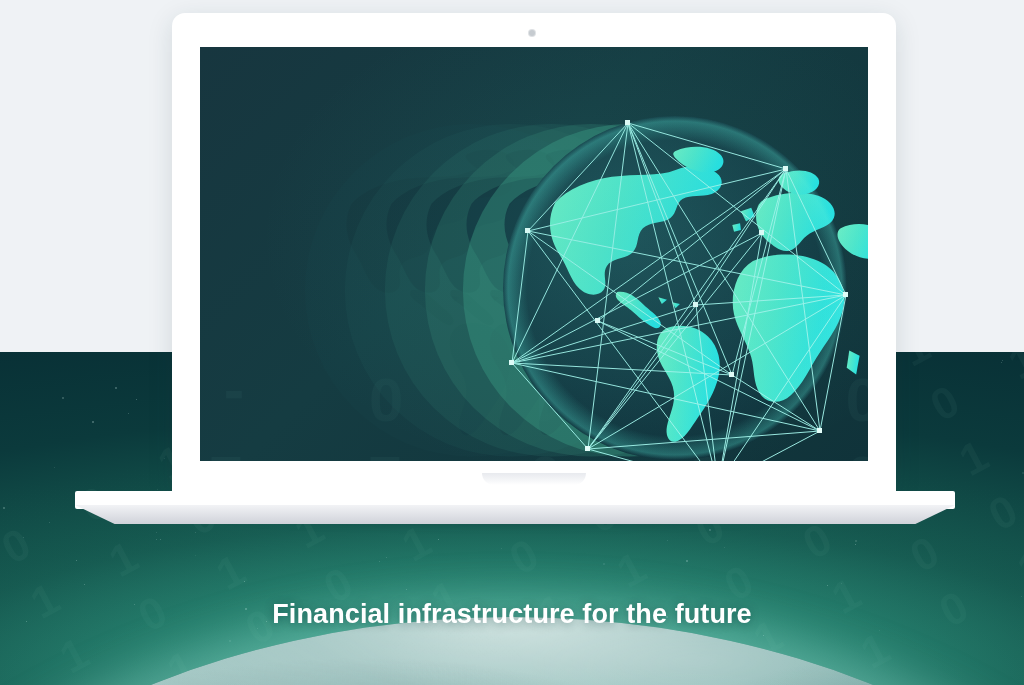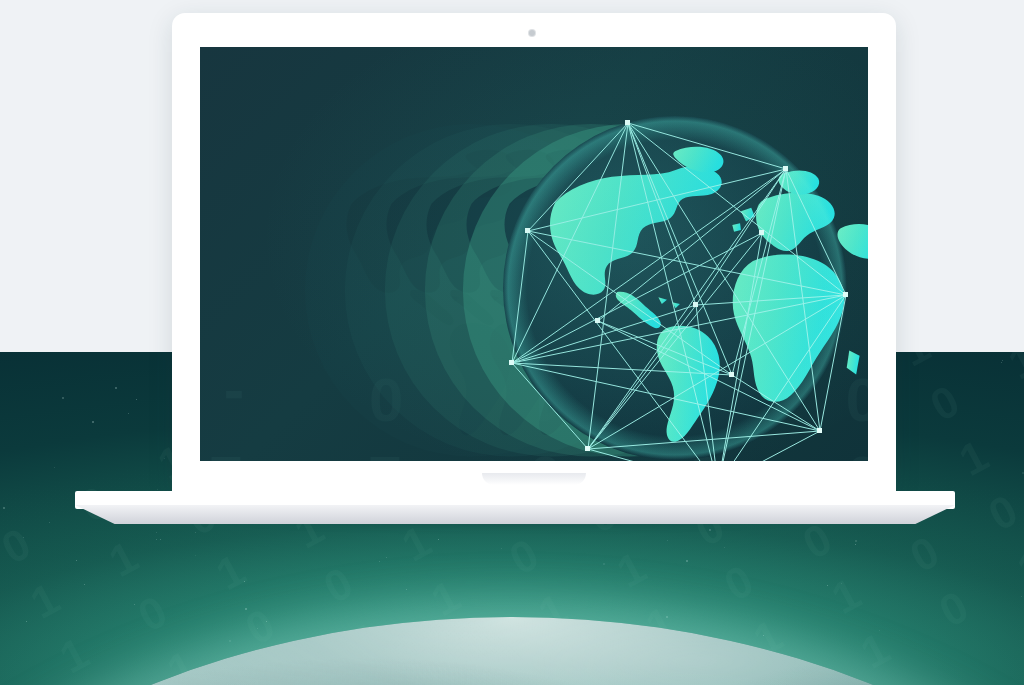--- a/index.html
+++ b/index.html
@@ -405,14 +405,15 @@
 
     <div class="lid-chin">
       <div class="notch"></div>
     </div>
   </div>
 
   <div class="base-shadow"></div>
   <div class="laptop-base"></div>
   <div class="laptop-base-front"></div>
 
+  <div class="headline">Financial infrastructure for the future</div>
 
 </div>
 
 </body></html>

